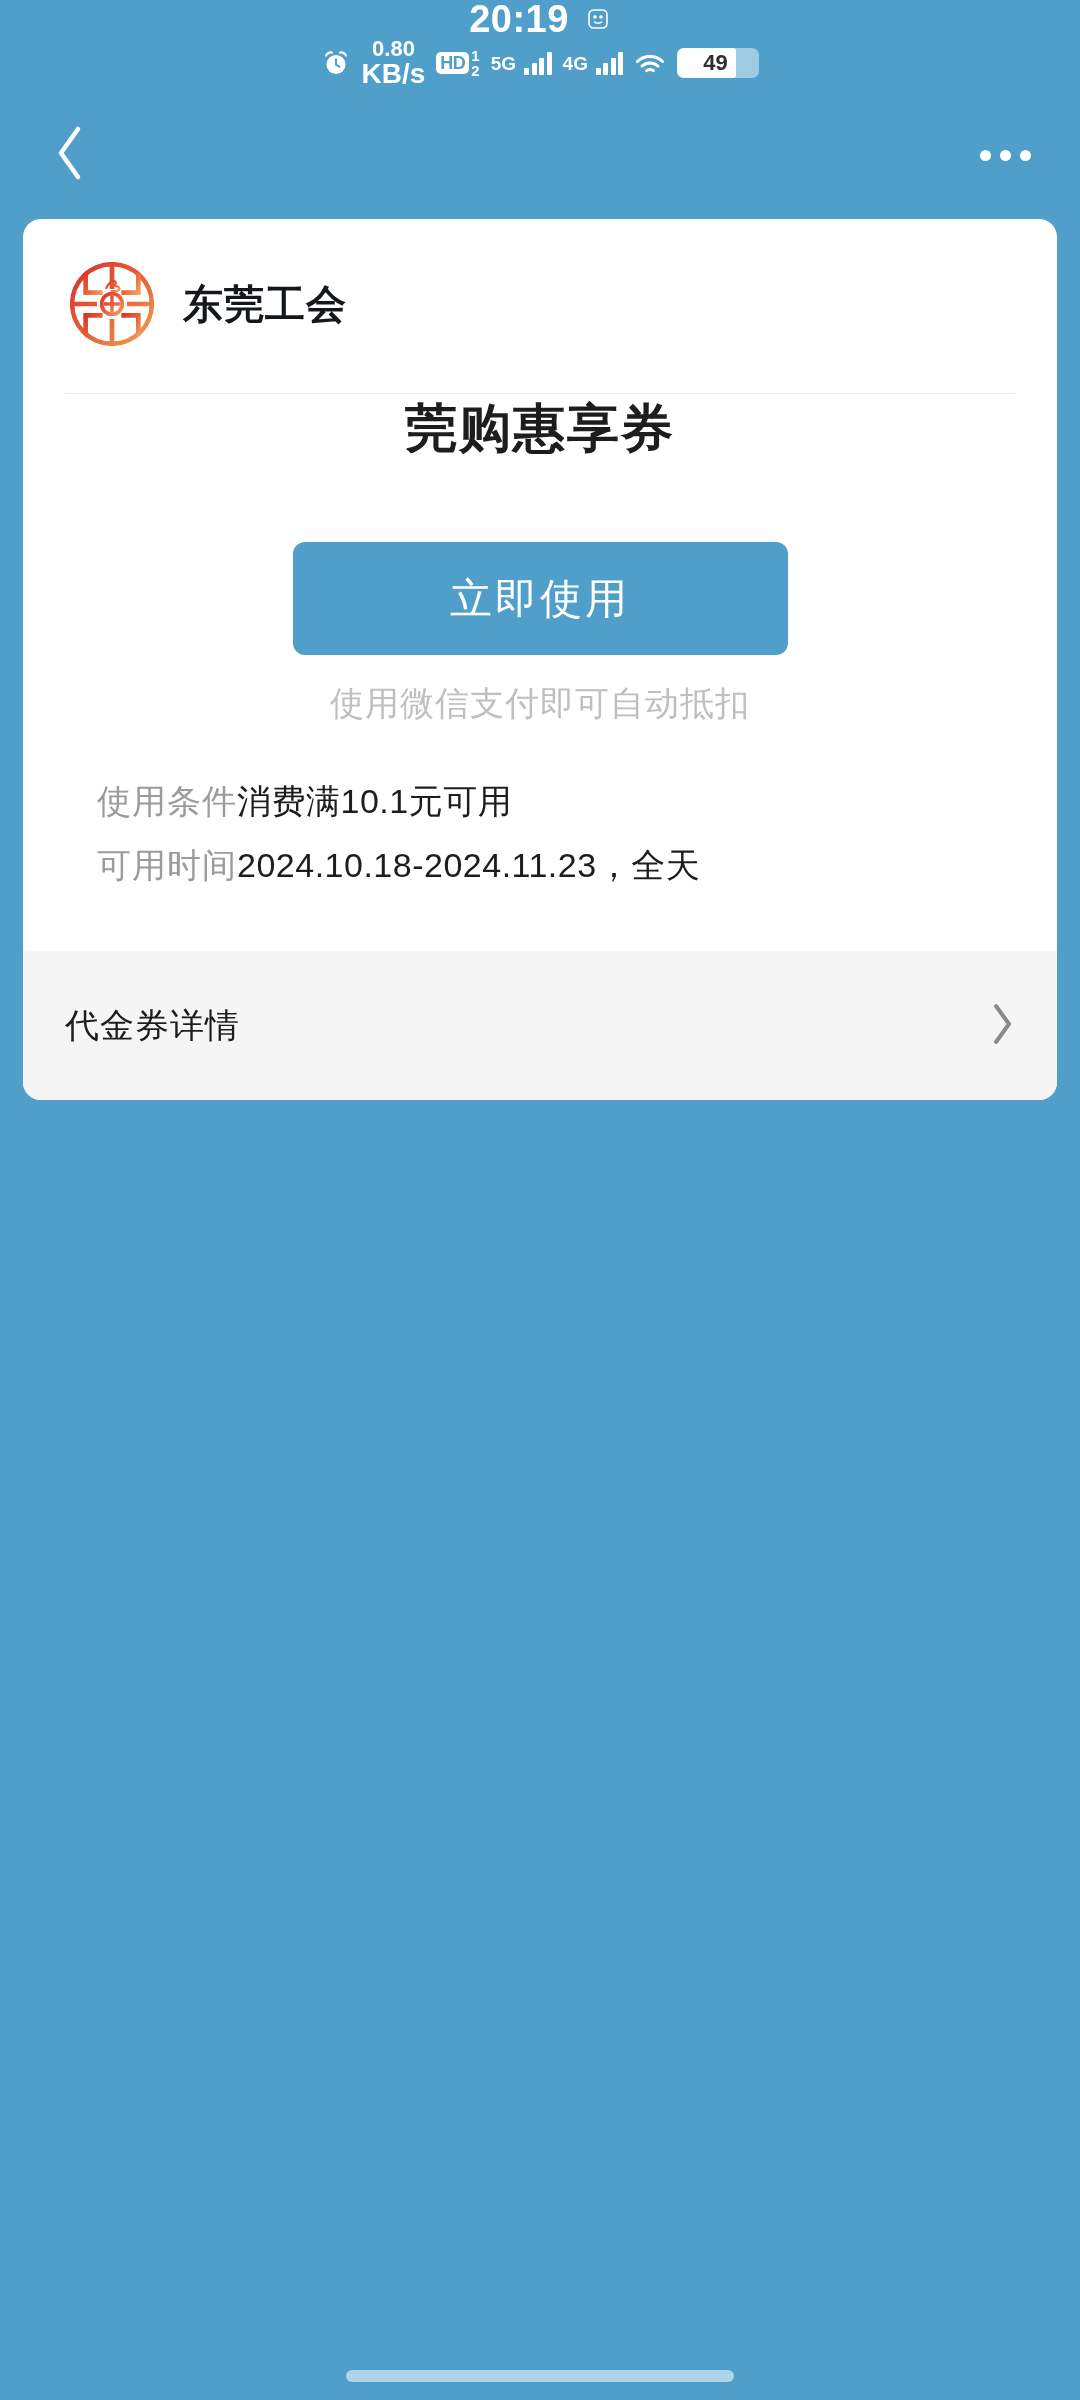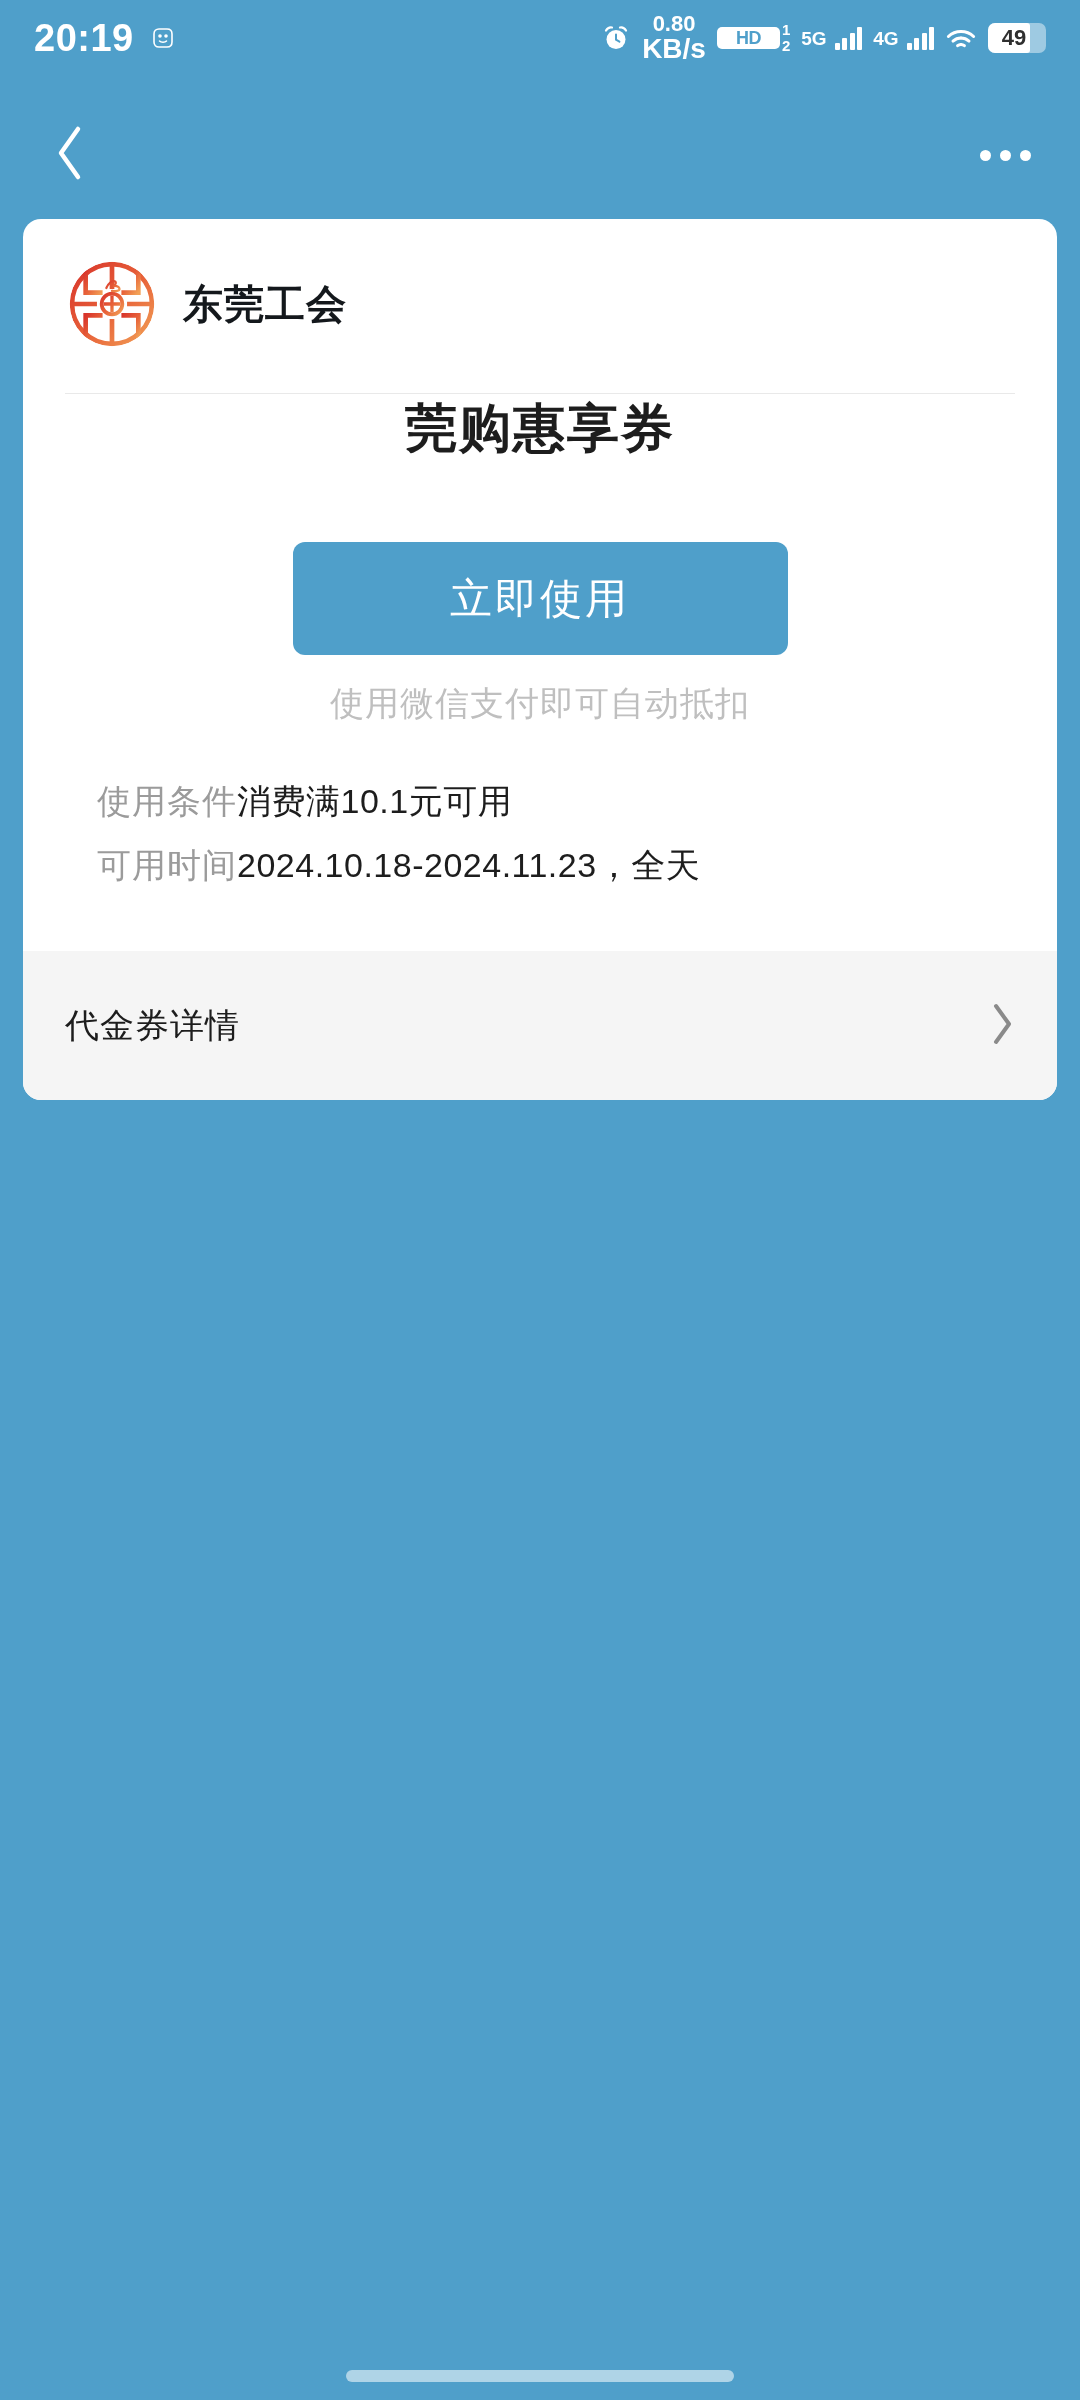--- a/index.html
+++ b/index.html
@@ -8,50 +8,50 @@
     background:#4f9fca;
     font-family:"Liberation Sans","DejaVu Sans",sans-serif;
     overflow:hidden;
   }
   .screen { position:relative; width:1080px; height:2400px; background:#4f9fca; }
 
   
   .statusbar {
     position:absolute; top:0; left:0; width:1080px; height:76px;
     display:flex; align-items:center; justify-content:space-between;
-    padding:0 34px; color:#ffffff;
+    padding:0 34px; color:#ffffff;flex-direction:column;
   }
   .sb-left { display:flex; align-items:center; gap:16px; }
   .sb-clock { font-size:38px; font-weight:600; letter-spacing:.5px; line-height:1; }
   .sb-face { width:26px; height:26px; }
   .sb-right { display:flex; align-items:center; gap:11px; }
 
   .ic-alarm { width:30px; height:30px; }
   .sb-speed { display:flex; flex-direction:column; align-items:center; line-height:1.02; }
   .sb-speed .v { font-size:22px; font-weight:700; }
   .sb-speed .u { font-size:28px; font-weight:700;text-align:center; }
 
   .hd-wrap { display:flex; align-items:center; gap:2px; }
   .hd-box {
     background:#ffffff; color:#4f9fca; font-size:18px; font-weight:800;
-    border-radius:5px; padding:2px 19px; line-height:1; letter-spacing:-.5px;
+    border-radius:5px; padding:2px 4px; line-height:1; letter-spacing:-.5px;
   }
   .hd-nums { display:flex; flex-direction:column; font-size:15px; font-weight:700; line-height:1.05; }
 
   .sig-group { display:flex; align-items:flex-end; gap:8px; }
   .sig-label { font-size:19px; font-weight:700; line-height:1; margin-bottom:2px; }
   .bars { display:flex; align-items:flex-end; gap:2.5px; height:24px; }
   .bars i { width:5px; background:#fff; border-radius:1px; display:block; }
   .bars i:nth-child(1){ height:7px; }
   .bars i:nth-child(2){ height:12px; }
   .bars i:nth-child(3){ height:17px; }
   .bars i:nth-child(4){ height:23px; }
   .ic-wifi { width:32px; height:26px; }
   .battery {
-    position:relative; width:58px; height:30px; border-radius:7px;
+    position:relative; width:82px; height:30px; border-radius:7px;
     background:rgba(255,255,255,.45); display:flex; align-items:center;
   }
   .battery .fill {
     position:absolute; left:0; top:0; bottom:0; width:72%;
     background:#ffffff; border-radius:7px 3px 3px 7px;
   }
   .battery .lvl {
     position:relative; z-index:2; width:100%; text-align:center;
     font-size:22px; font-weight:800; color:#2f2f2f; line-height:1; padding-right:6px;
   }

